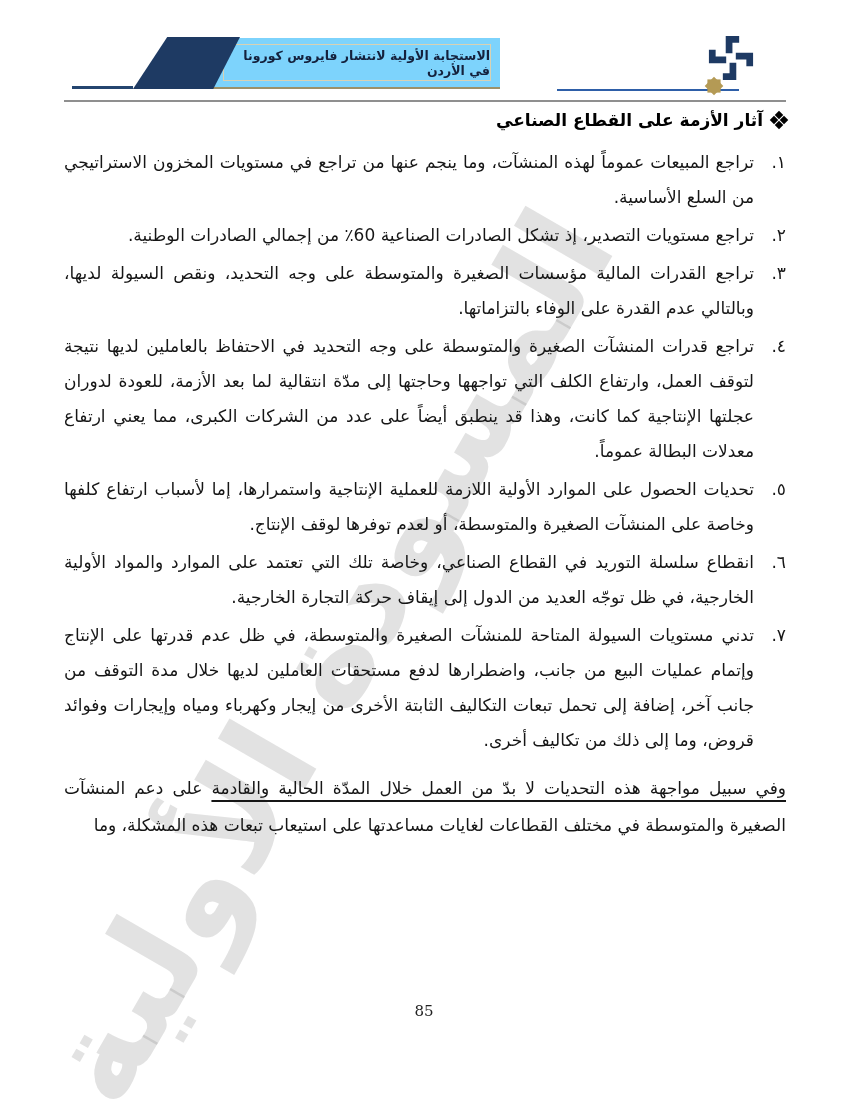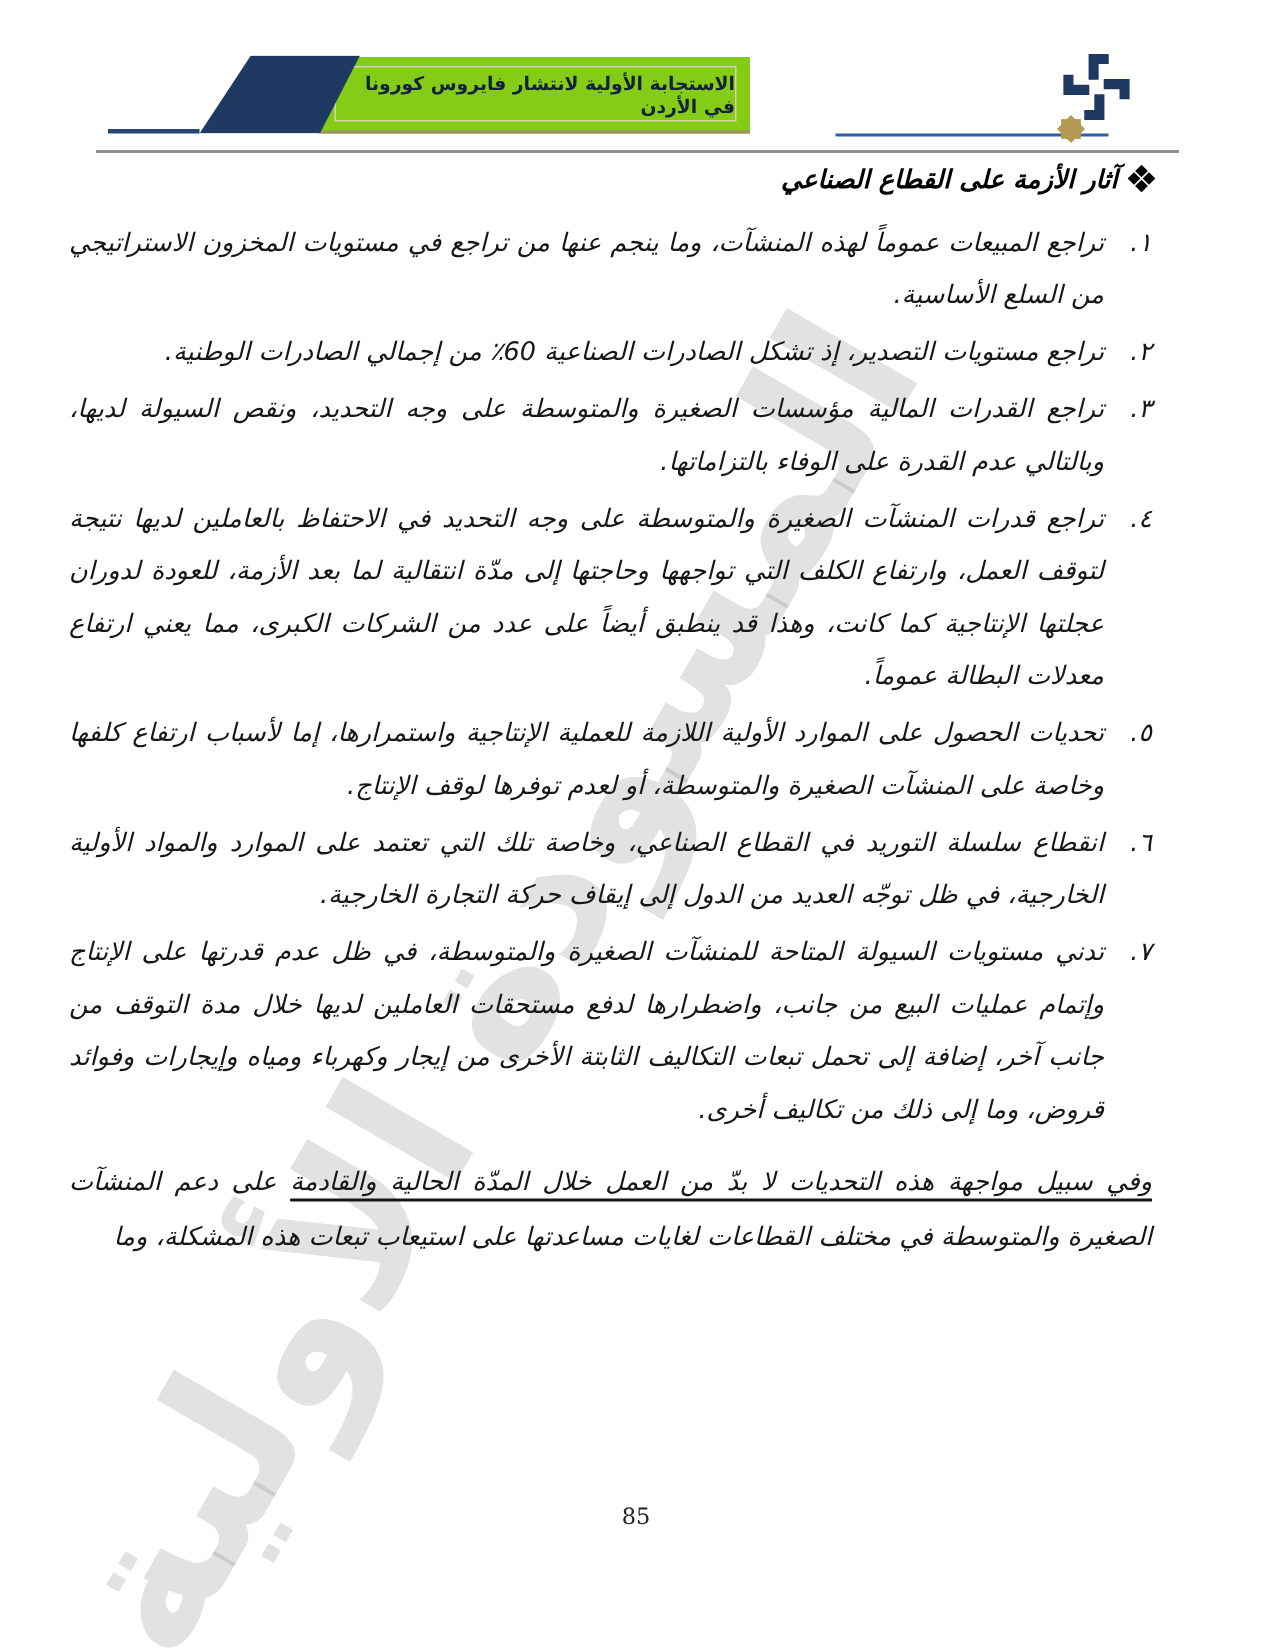--- a/index.html
+++ b/index.html
@@ -17,21 +17,21 @@
     transform:rotate(-60deg); transform-origin:center;
     font-size:132px; font-weight:bold;
     color:rgba(125,125,125,0.22);
     z-index:0; pointer-events:none;
   }
 
   
   .hdr-short-line { position:absolute; left:72px; top:86px; width:61px; height:2.5px; background:#24456f; z-index:3; }
   .tan-box {
     position:absolute; left:213px; top:38px; width:287px; height:51px;
-    background:#84cc16; border-left:1px solid #8f855f; border-bottom:2px solid #9c9168;
+    background:#7dd3fc; border-left:1px solid #8f855f; border-bottom:2px solid #9c9168;
     z-index:2;
   }
   .tan-inner {
     position:absolute; inset:6px 9px; border:1.5px solid #d9d1b2;
     display:flex; align-items:center; justify-content:center;
     font-size:12.5px; font-weight:bold; color:#14213d; letter-spacing:0;
   }
   .parallelogram {
     position:absolute; left:133px; top:37px; width:107px; height:52px;
     background:#1e3a63; z-index:3;
@@ -42,22 +42,22 @@
     font-size:17.5px; font-weight:bold; color:#1d3a66; z-index:2;
   }
   .logo-wrap { position:absolute; left:700px; top:34px; width:58px; height:52px; z-index:2; }
   .logo-knot { position:absolute; right:0; top:0; }
   .logo-star { position:absolute; left:2px; bottom:-12px; }
   .org-underline { position:absolute; left:557px; top:89px; width:182px; height:2px; background:#2e5fa8; z-index:1; }
   .header-rule { position:absolute; left:64px; top:100px; width:722px; height:1.5px; background:#8f8f8f; }
 
   
   .main {
-    position:absolute; left:46px; top:110px; width:722px;
-    direction:rtl; z-index:1; color:#161616;font-style:italic;
+    position:absolute; left:64px; top:110px; width:722px;
+    direction:rtl; z-index:1; color:#161616;
   }
   h2.sec-title { font-size:17px; font-weight:bold; color:#000; text-align:right; margin-bottom:15px; }
   .bullet4 { display:inline-block; position:relative; width:15px; height:15px; margin-left:8px; vertical-align:-1px; }
   .bullet4 i { position:absolute; width:6px; height:6px; background:#000; transform:rotate(45deg); }
   .bullet4 i:nth-child(1){ left:4.5px; top:-0.5px; }
   .bullet4 i:nth-child(2){ left:9.5px; top:4.5px; }
   .bullet4 i:nth-child(3){ left:4.5px; top:9.5px; }
   .bullet4 i:nth-child(4){ left:-0.5px; top:4.5px; }
 
   .intro { font-size:17px; line-height:37px; text-align:justify; margin-bottom:17px; }

